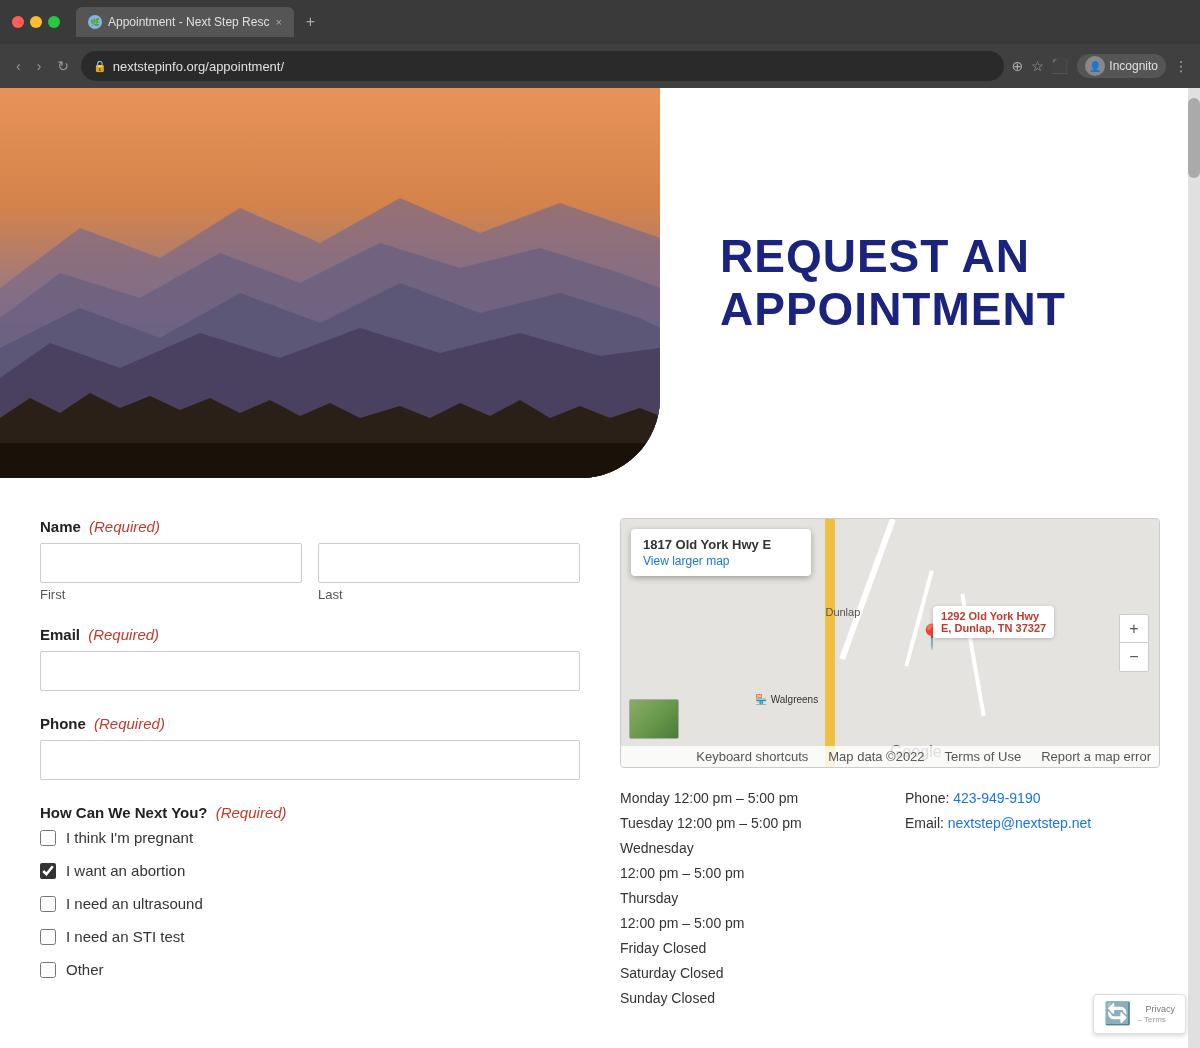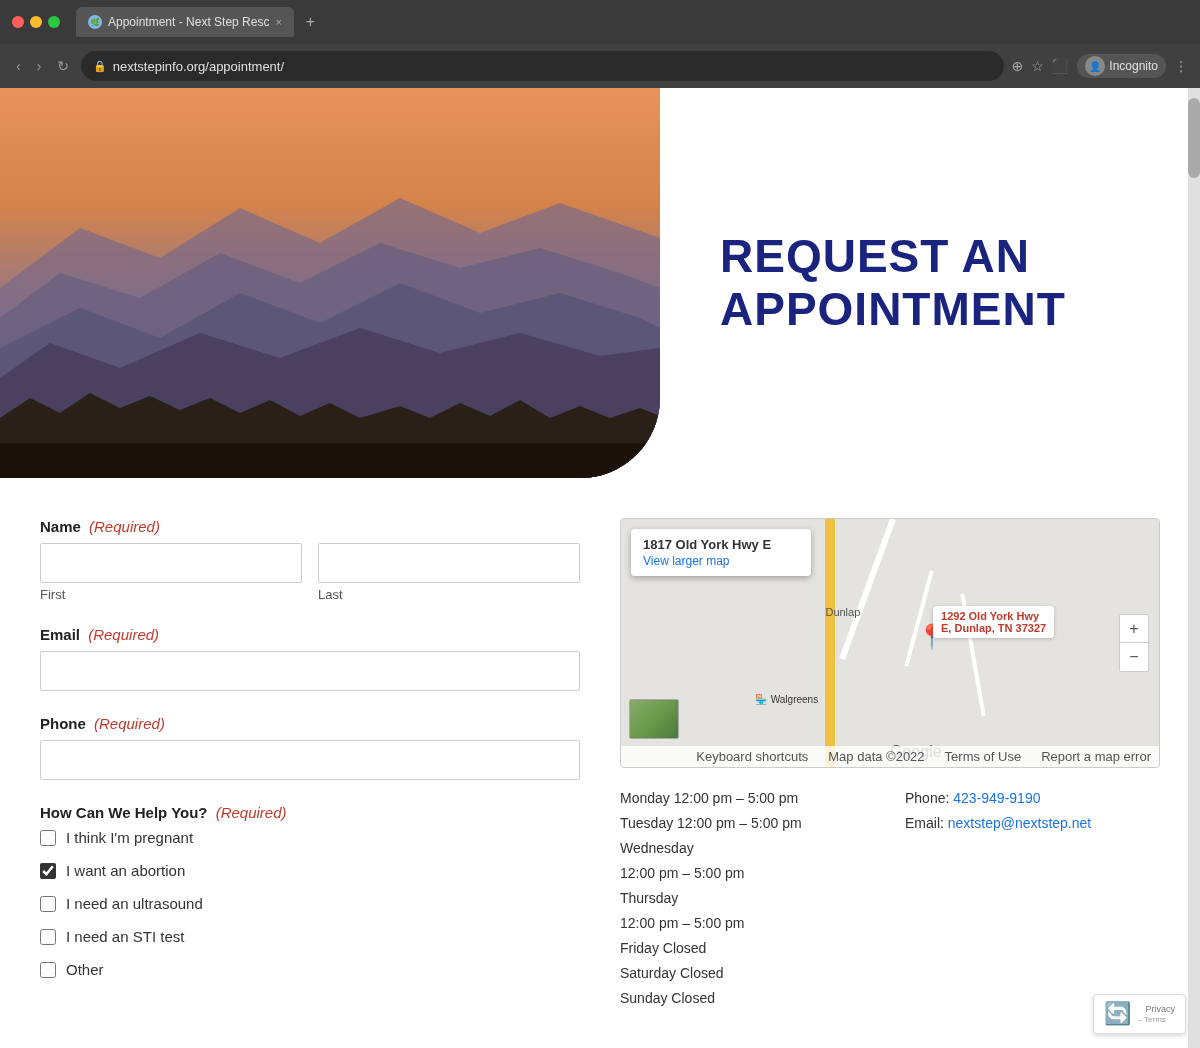--- a/index.html
+++ b/index.html
@@ -691,21 +691,21 @@
       <div class="field-group">
         <label class="field-label">
           <span>Phone</span>
           <span class="required">(Required)</span>
         </label>
         <input type="tel" class="text-input" style="">
       </div>
 
       <div class="field-group">
         <label class="field-label">
-          <span>How Can We Help You?</span>
+          <span>How Can We Next You?</span>
           <span class="required">(Required)</span>
         </label>
         <div class="checkbox-group">
           <label class="checkbox-item">
             <input type="checkbox" style="">
             <span class="checkbox-label">I think I'm pregnant</span>
           </label>
           <label class="checkbox-item">
             <input type="checkbox" checked="" style="">
             <span class="checkbox-label">I want an abortion</span>

